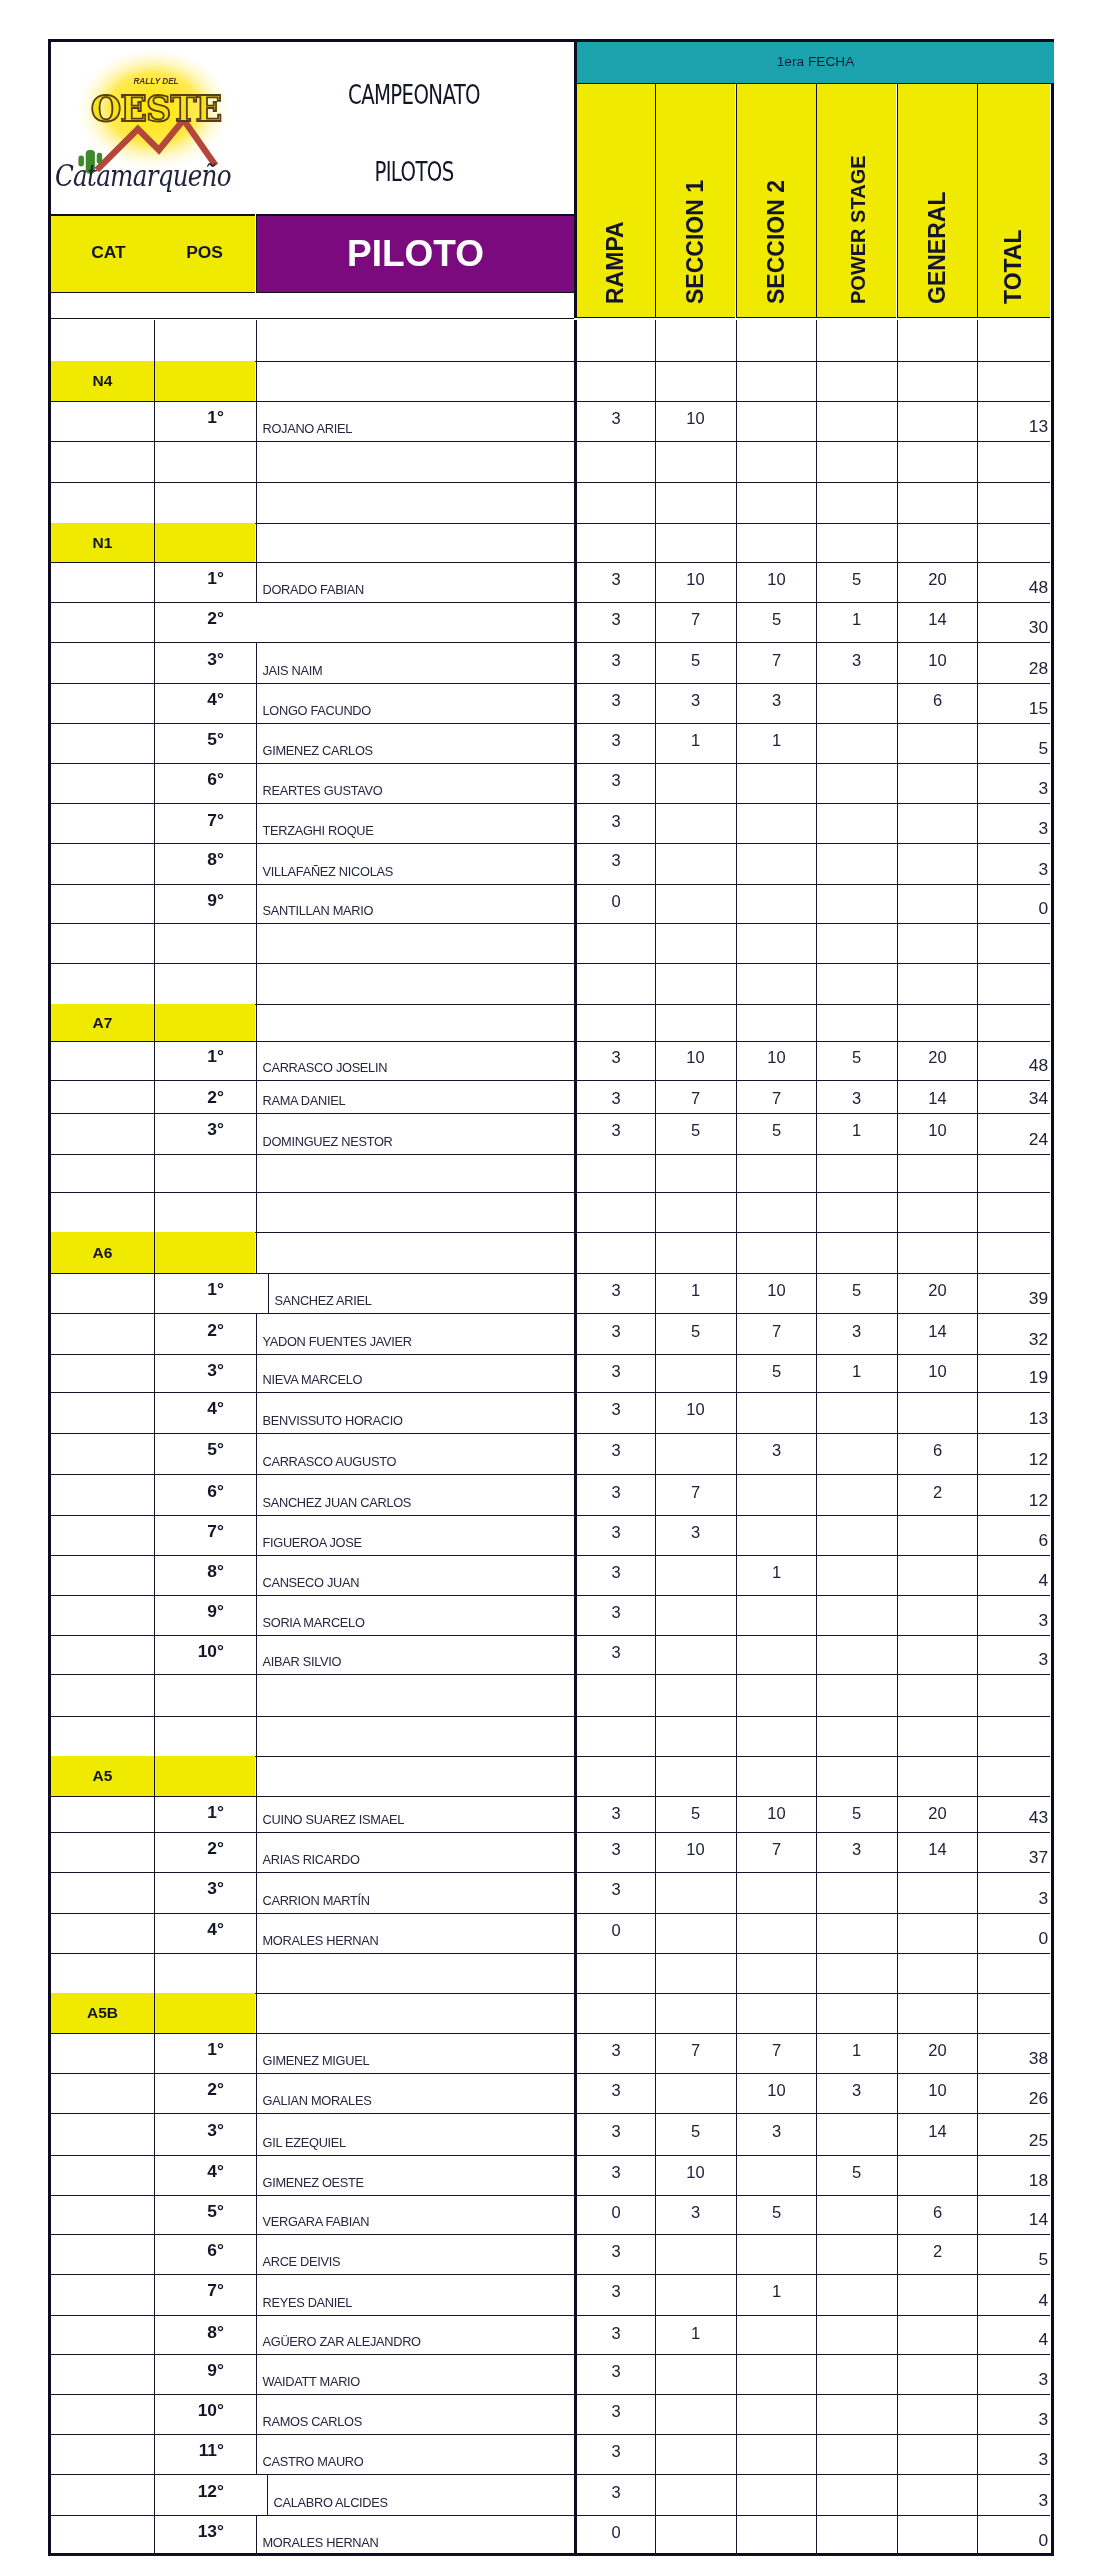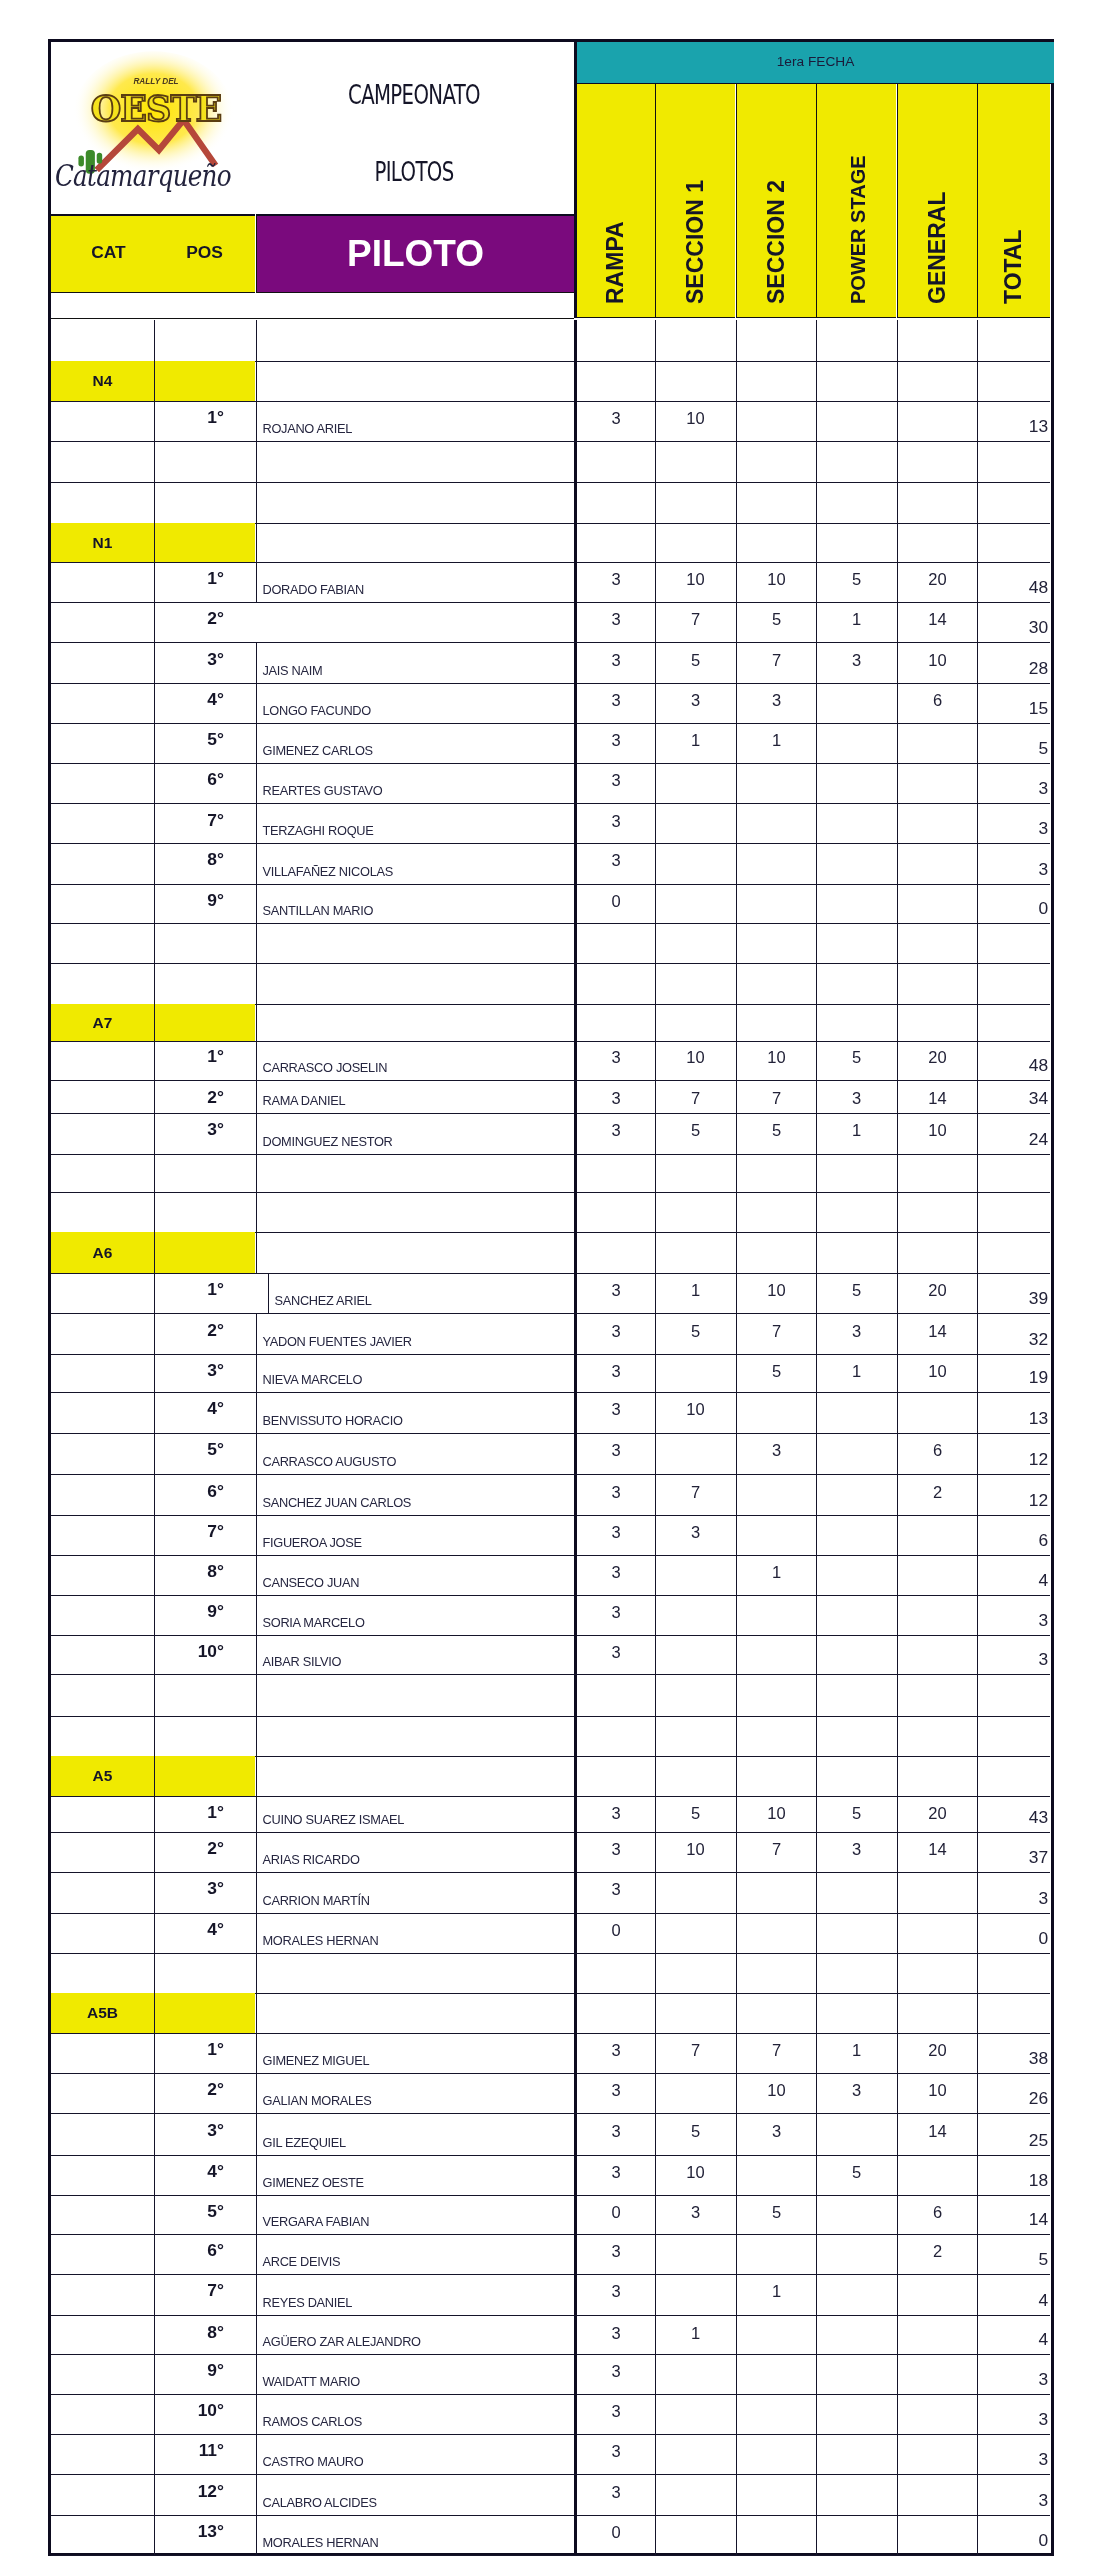--- a/index.html
+++ b/index.html
@@ -1308,21 +1308,21 @@
         </div>
         <div class="cell tot" style="left: 926px; width: 73px;">
           <span class="tot-text">3</span>
         </div>
       </div>
       <div class="row" style="top: 2155px; height: 40px;">
         <div class="cell cat first" style="left: 0px; width: 103px;"></div>
         <div class="cell pos" style="left: 103px; width: 101px;">
           <span class="pos-text">12°</span>
         </div>
-        <div class="cell name" style="left: 205px; width: 372px;">
+        <div class="cell name" style="left: 216px; width: 372px;">
           <span class="name-text">CALABRO ALCIDES</span>
         </div>
         <div class="cell num" style="left: 523px; width: 81px; border-left: 3.7px solid rgb(13, 11, 31);">
           <span class="num-text">3</span>
         </div>
         <div class="cell num" style="left: 604px; width: 80px;">
           <span class="num-text"></span>
         </div>
         <div class="cell num" style="left: 685px; width: 80px;">
           <span class="num-text"></span>

